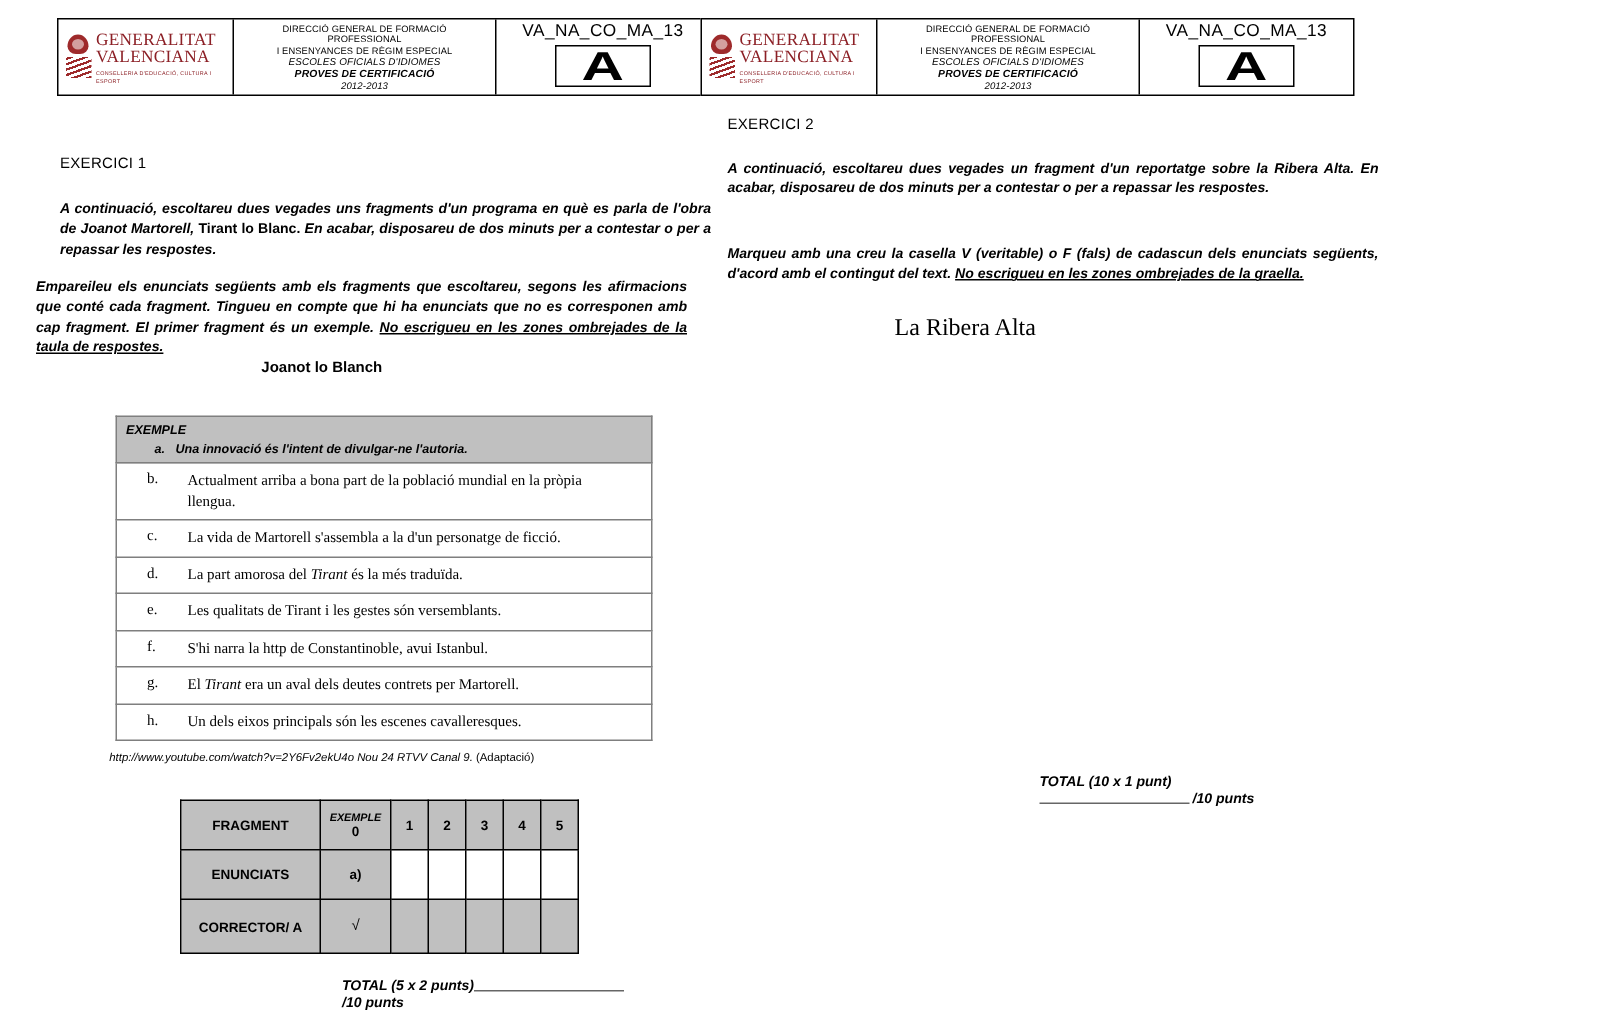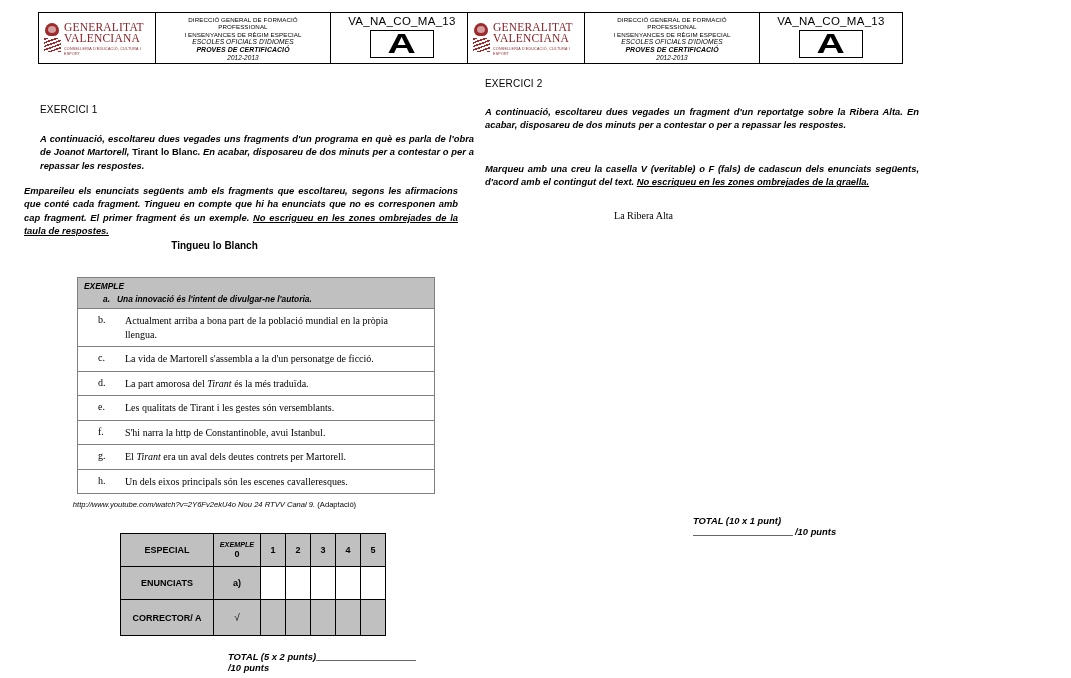--- a/index.html
+++ b/index.html
@@ -159,21 +159,21 @@
     width: 100%;
     text-align: center;
     font-weight: bold;
     font-size: 10px;
   }
   .serif-title {
     position: absolute;
     width: 100%;
     text-align: center;
     font-family: "Liberation Serif", serif;
-    font-size: 10px;
+    font-size: 16px;
   }
 
   
   .tbl {
     position: absolute;
     border-collapse: collapse;
     table-layout: fixed;
   }
   .tbl td {
     border: 1px solid #7f7f7f;
@@ -313,21 +313,21 @@
     <div class="ex-title" style="left:40px; top:104px;">EXERCICI 1</div>
 
     <div class="para" style="left:40px; top:132px; width:434px;">
       <span>A continuació, escoltareu dues vegades uns fragments d'un programa en què es parla de l'obra de Joanot Martorell, </span><span class="reg">Tirant lo Blanc.</span><span> En acabar, disposareu de dos minuts per a contestar o per a repassar les respostes.</span>
     </div>
 
     <div class="para" style="left:24px; top:184px; width:434px;">
       <span>Empareileu els enunciats següents amb els fragments que escoltareu, segons les afirmacions que conté cada fragment. Tingueu en compte que hi ha enunciats que no es corresponen amb cap fragment. El primer fragment és un exemple. </span><u>No escrigueu en les zones ombrejades de la taula de respostes.</u>
     </div>
 
-    <div class="center-title" style="top:240px;">Tingueu lo Blanch</div>
+    <div class="center-title" style="top:240px;">Joanot lo Blanch</div>
 
     <table class="tbl t1">
       <tbody>
           <tr>
         <td class="ex-cell">
           <div class="lbl">EXEMPLE</div>
           <div class="txt">
             <span>a.</span>
             &nbsp;&nbsp;<span>Una innovació és l'intent de divulgar-ne l'autoria.</span>
           </div>
@@ -371,21 +371,21 @@
     </tbody>
       </table>
 
     <div class="src-line" style="top:500px;">
       <span>http://www.youtube.com/watch?v=2Y6Fv2ekU4o  Nou 24 RTVV Canal 9.</span><span class="reg"> (Adaptació)</span>
     </div>
 
     <table class="grid">
       <tbody>
           <tr>
-        <td class="rowhead">ESPECIAL</td>
+        <td class="rowhead">FRAGMENT</td>
         <td class="exhead">
           <span class="small">EXEMPLE</span>
           <span>0</span>
         </td>
         <td class="numcol">1</td>
         <td class="numcol">2</td>
         <td class="numcol">3</td>
         <td class="numcol">4</td>
         <td class="numcol">5</td>
       </tr>

